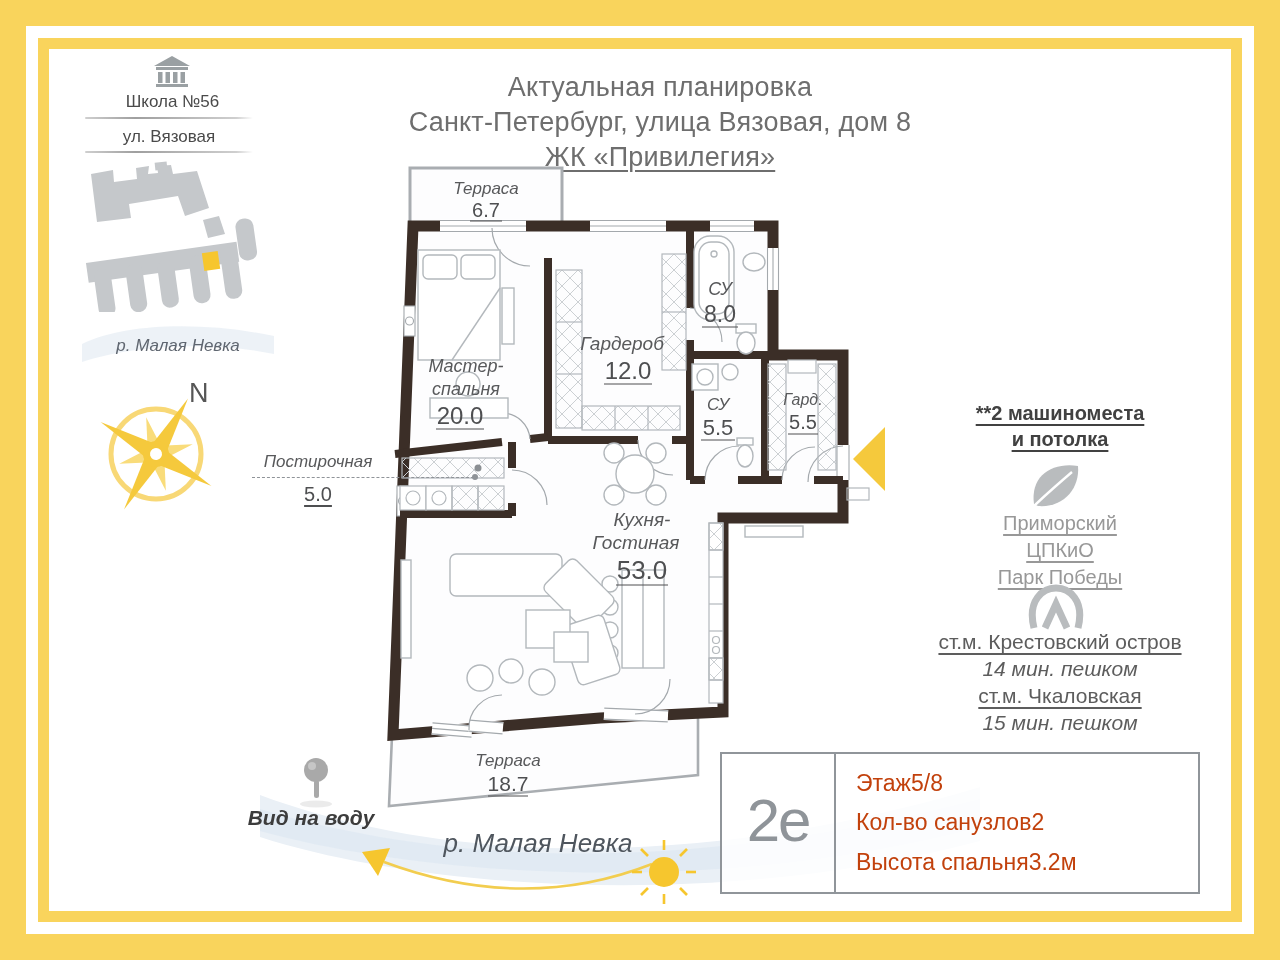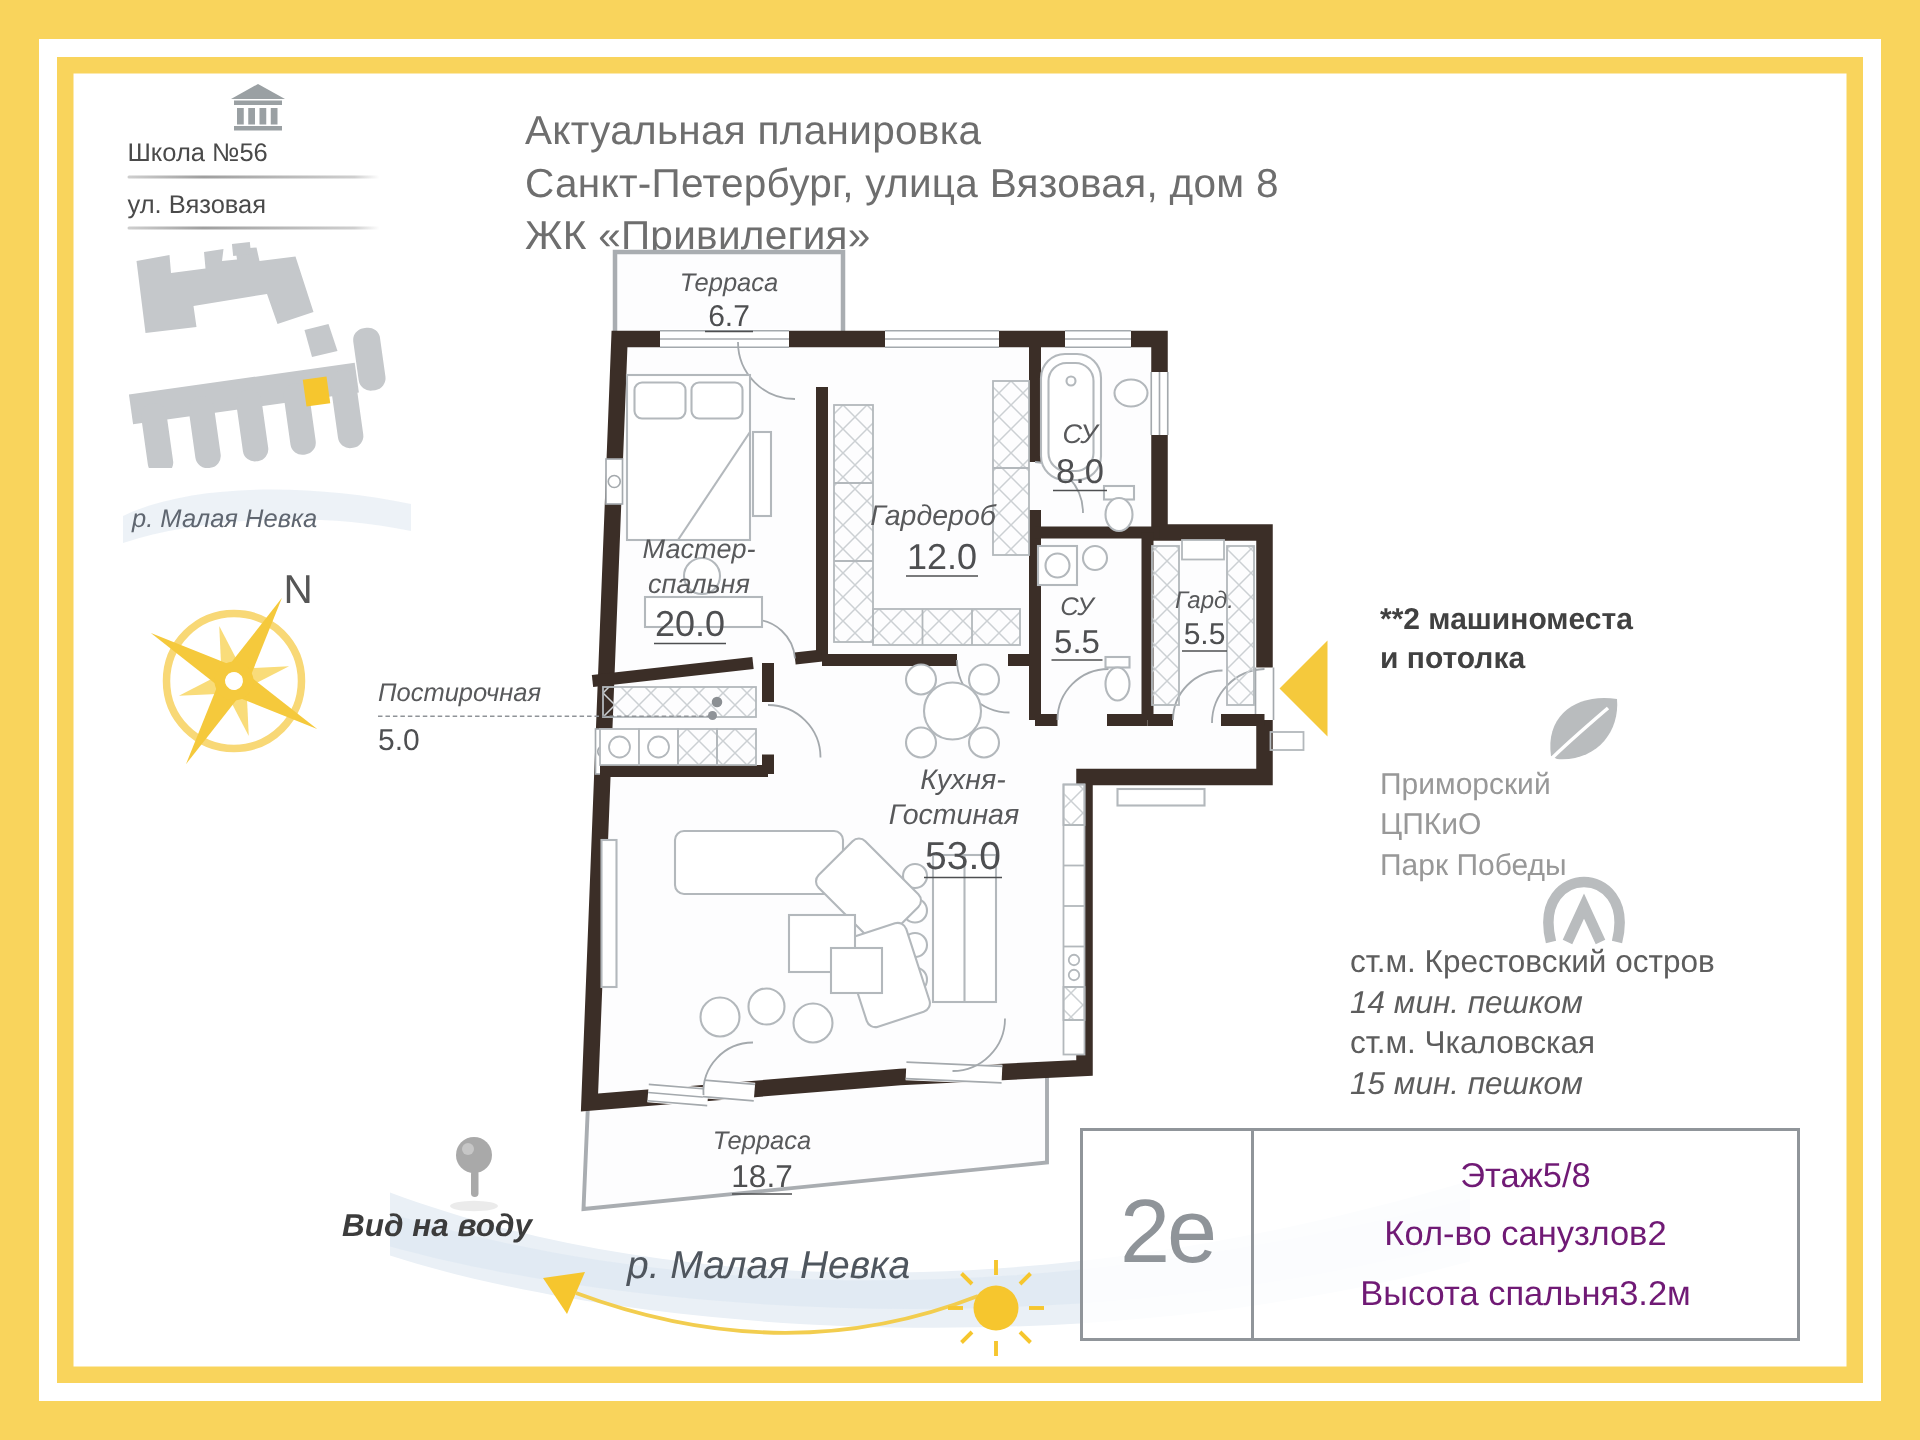--- a/index.html
+++ b/index.html
@@ -1,39 +1,39 @@
 <!DOCTYPE html>
 <html><head>
 <meta charset="utf-8">
 <style>
   html,body{margin:0;padding:0;background:#fff;}
   .stage{position:relative;width:1280px;height:960px;background:#fff;overflow:hidden;
          font-family:"Liberation Sans", sans-serif;}
   .frame-outer{position:absolute;inset:0;border:26px solid #f9d45c;pointer-events:none;z-index:60;}
   .frame-inner{position:absolute;inset:38px;border:11px solid #f9d45c;pointer-events:none;z-index:60;}
   .abs{position:absolute;}
-  .ctr{}
+  .ctr{text-align:center;}
   .it{font-style:italic;}
-  .u{text-decoration-thickness:1.5px;text-underline-offset:4px;}
+  .u{text-decoration:underline;text-decoration-thickness:1.5px;text-underline-offset:4px;}
   .divline{height:2px;background:linear-gradient(90deg,#cfcfcf,#9f9f9f 30%,#cfcfcf 90%,#fff);border-radius:1px;}
   .title{color:#6e6e6e;font-size:27px;line-height:35px;font-weight:500;letter-spacing:.2px;}
   .leftlbl{color:#4a4a4a;font-size:17px;}
   .riverlbl{color:#5f6670;font-size:17px;}
   .parking{color:#414141;font-size:20px;font-weight:bold;line-height:26px;}
   .park{color:#989898;font-size:20px;line-height:27px;font-weight:500;}
   .metrotxt{color:#5d5d5d;font-size:21px;line-height:27px;}
   .laundry-name{color:#58595b;font-size:17px;font-style:italic;}
   .laundry-area{color:#4e4f51;font-size:20px;}
   .view-water{color:#3c3c3c;font-size:21px;font-weight:bold;font-style:italic;}
   .river-big{color:#4f565e;font-size:26px;font-style:italic;}
   .info-table{display:flex;border:2px solid #90959a;background:rgba(255,255,255,.85);}
   .info-unit{width:112px;border-right:2px solid #90959a;color:#8f9499;font-size:60px;
              display:flex;align-items:center;justify-content:center;letter-spacing:-2px;padding-bottom:6px;}
   .info-rows{flex:1;display:flex;flex-direction:column;justify-content:space-around;padding:10px 20px;}
-  .info-row{display:flex;justify-content:center;color:#701a75;font-size:23px;line-height:29px;}
+  .info-row{display:flex;justify-content:flex-start;color:#c2410c;font-size:23px;line-height:29px;}
   svg text{font-family:"Liberation Sans", sans-serif;}
   .rm{font-style:italic;fill:#58595b;}
   .ar{fill:#4e4f51;}
   .fur{fill:#ffffff;stroke:#b3b8bc;stroke-width:1.4;}
   .furl{fill:none;stroke:#b3b8bc;stroke-width:1.4;}
   .arc{fill:none;stroke:#a4a9ad;stroke-width:1.2;}
   .winline{stroke:#a4a9ad;stroke-width:1.1;}
 </style>
 </head>
 <body>

